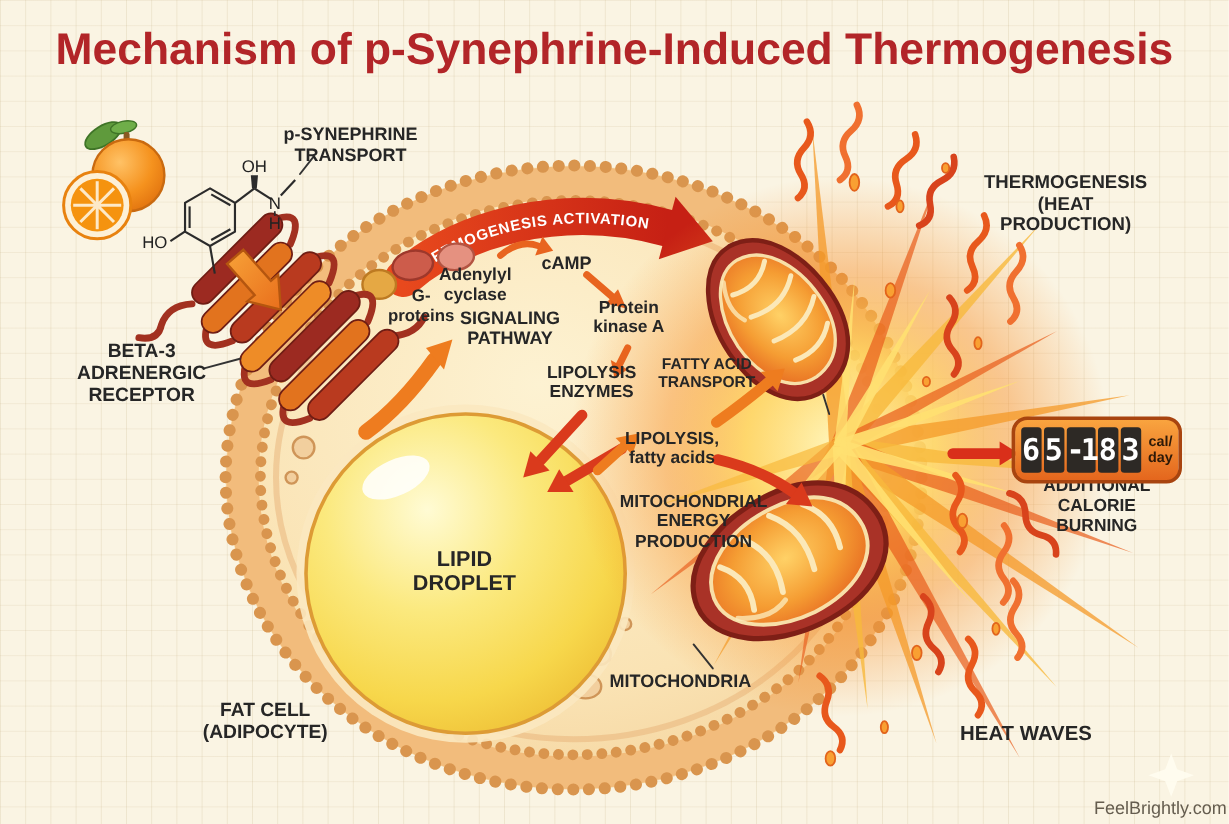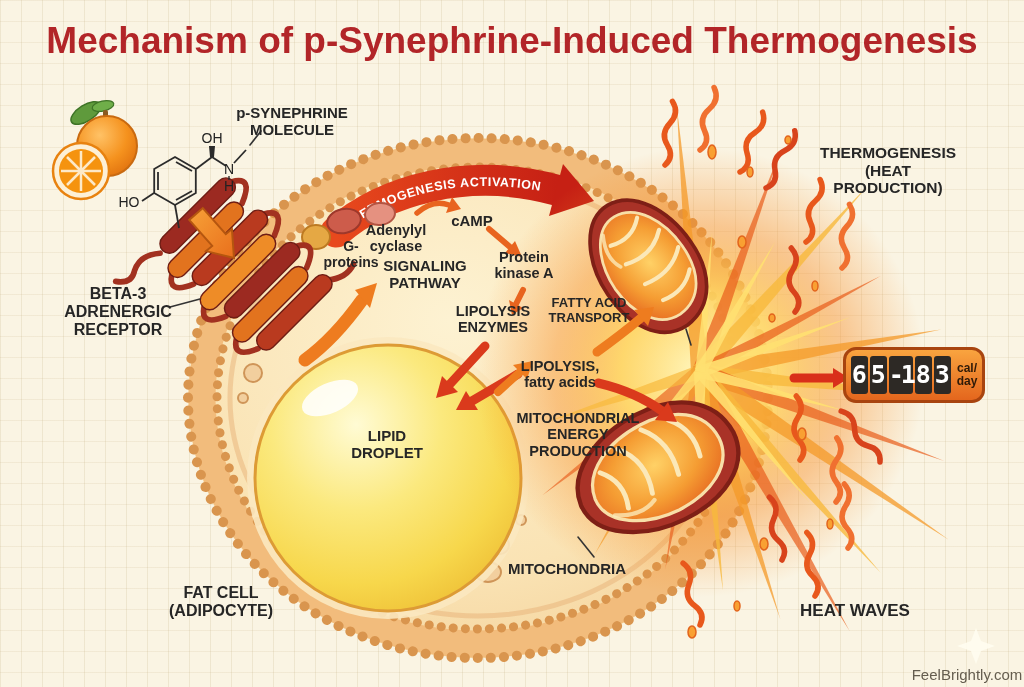--- a/index.html
+++ b/index.html
@@ -291,21 +291,21 @@
     <text x="229" y="174">N</text>
     <text x="229" y="191">H</text>
   </g>
 
   <path d="M976,628 l5,13 14,5 -14,5 -5,13 -5,-13 -14,-5 14,-5 z" fill="#fffdf0" opacity=".9"></path>
 </svg>
 
 <div class="title">Mechanism of p-Synephrine-Induced Thermogenesis</div>
 
 <div class="lbl" style="left:292px;top:122px;font-size:15px">p-SYNEPHRINE
-MOLECULE</div>
+TRANSPORT</div>
 <div class="lbl" style="left:118px;top:312px;font-size:16px">BETA-3
 ADRENERGIC
 RECEPTOR</div>
 <div class="lbl" style="left:351px;top:255px;font-size:14px">G-
 proteins</div>
 <div class="lbl" style="left:396px;top:238px;font-size:14.5px">Adenylyl
 cyclase</div>
 <div class="lbl" style="left:472px;top:221px;font-size:15px">cAMP</div>
 <div class="lbl" style="left:524px;top:265px;font-size:14.5px">Protein
 kinase A</div>
@@ -313,27 +313,29 @@
 PATHWAY</div>
 <div class="lbl" style="left:493px;top:319px;font-size:14.5px">LIPOLYSIS
 ENZYMES</div>
 <div class="lbl" style="left:589px;top:311px;font-size:13px">FATTY ACID
 TRANSPORT</div>
 <div class="lbl" style="left:560px;top:374px;font-size:14.5px">LIPOLYSIS,
 fatty acids</div>
 <div class="lbl" style="left:578px;top:435px;font-size:14.5px">MITOCHONDRIAL
 ENERGY
 PRODUCTION</div>
-<div class="lbl" style="left:387px;top:445px;font-size:15px">LIPID
+<div class="lbl" style="left:387px;top:476px;font-size:18px">LIPID
 DROPLET</div>
 <div class="lbl" style="left:567px;top:569px;font-size:15px">MITOCHONDRIA</div>
 <div class="lbl" style="left:221px;top:602px;font-size:16px">FAT CELL
 (ADIPOCYTE)</div>
 <div class="lbl" style="left:888px;top:170px;font-size:15.5px">THERMOGENESIS
 (HEAT PRODUCTION)</div>
+<div class="lbl" style="left:914px;top:422px;font-size:14.5px">ADDITIONAL
+CALORIE BURNING</div>
 <div class="lbl" style="left:855px;top:611px;font-size:17px">HEAT WAVES</div>
 
 <div class="display">
   <div class="cell">6</div>
   <div class="cell">5</div>
   <div class="cell wide">-1</div>
   <div class="cell">8</div>
   <div class="cell">3</div>
   <div class="unit">
     <div>cal/</div>

